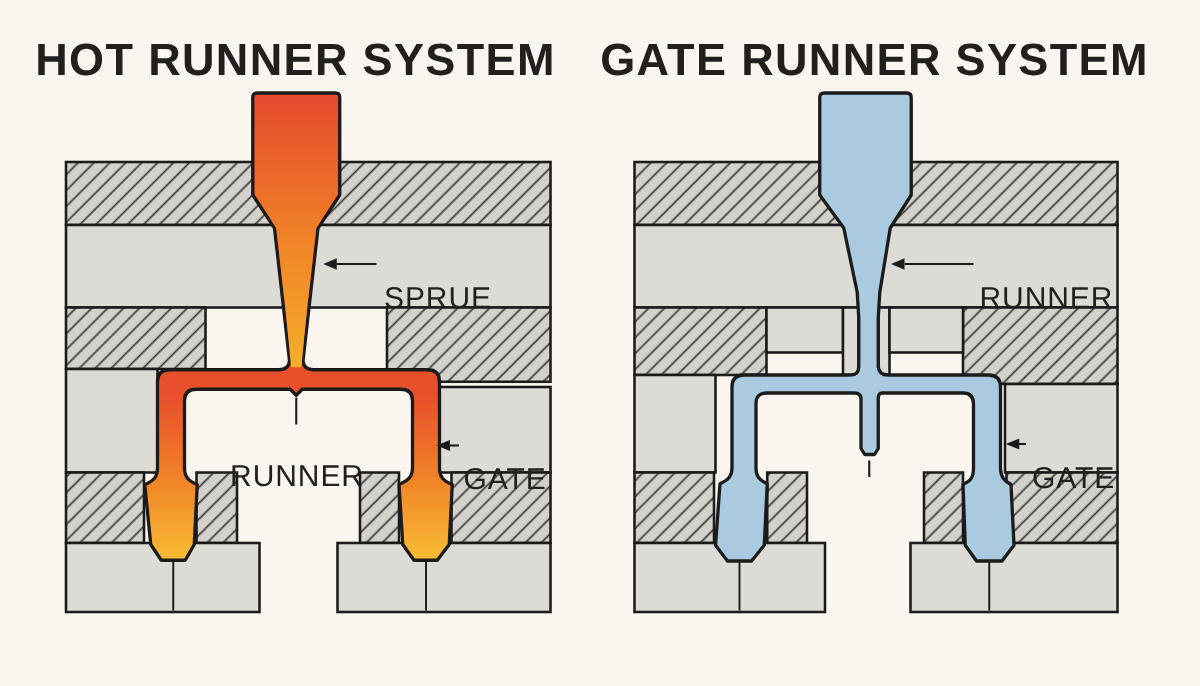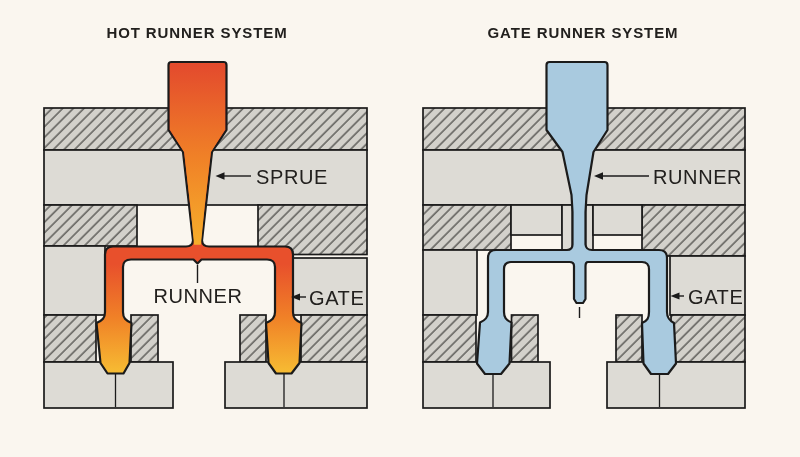--- a/index.html
+++ b/index.html
@@ -12,26 +12,26 @@
   body{background:var(--bg);}
   .stage{
     position:relative;width:800px;height:457px;overflow:hidden;
     background:var(--bg);
     font-family:"Liberation Sans","DejaVu Sans",sans-serif;
     color:var(--ink);
   }
   .stage svg{position:absolute;left:0;top:0;}
   .title{
     position:absolute;transform:translateX(-50%);
-    font-size:15px;font-weight:bold;letter-spacing:0.9px;
+    font-size:30px;font-weight:bold;letter-spacing:0.9px;
     white-space:nowrap;color:var(--ink);
   }
   .lbl{
     position:absolute;font-size:20px;font-weight:400;letter-spacing:0.6px;
-    white-space:nowrap;color:var(--ink);
+    white-space:nowrap;color:var(--ink);margin-top:22px;
   }
   .lbl.ctr{transform:translateX(-50%);}
   .pp{fill:var(--plate-plain);stroke:var(--line);stroke-width:1.7;}
   .hh{fill:url(#hatch);stroke:var(--line);stroke-width:1.7;}
   .melt-hot{fill:url(#gBar);stroke:var(--line);stroke-width:2.2;stroke-linejoin:round;}
   .melt-cold{fill:var(--cold-fluid);stroke:var(--line);stroke-width:2.2;stroke-linejoin:round;}
   .ov{fill:url(#gSprue);stroke:none;}
   .ld{stroke:var(--line);stroke-width:1.4;fill:none;}
   .seam{stroke:var(--line);stroke-width:1.3;fill:none;}
   .ah{fill:var(--line);stroke:none;}

